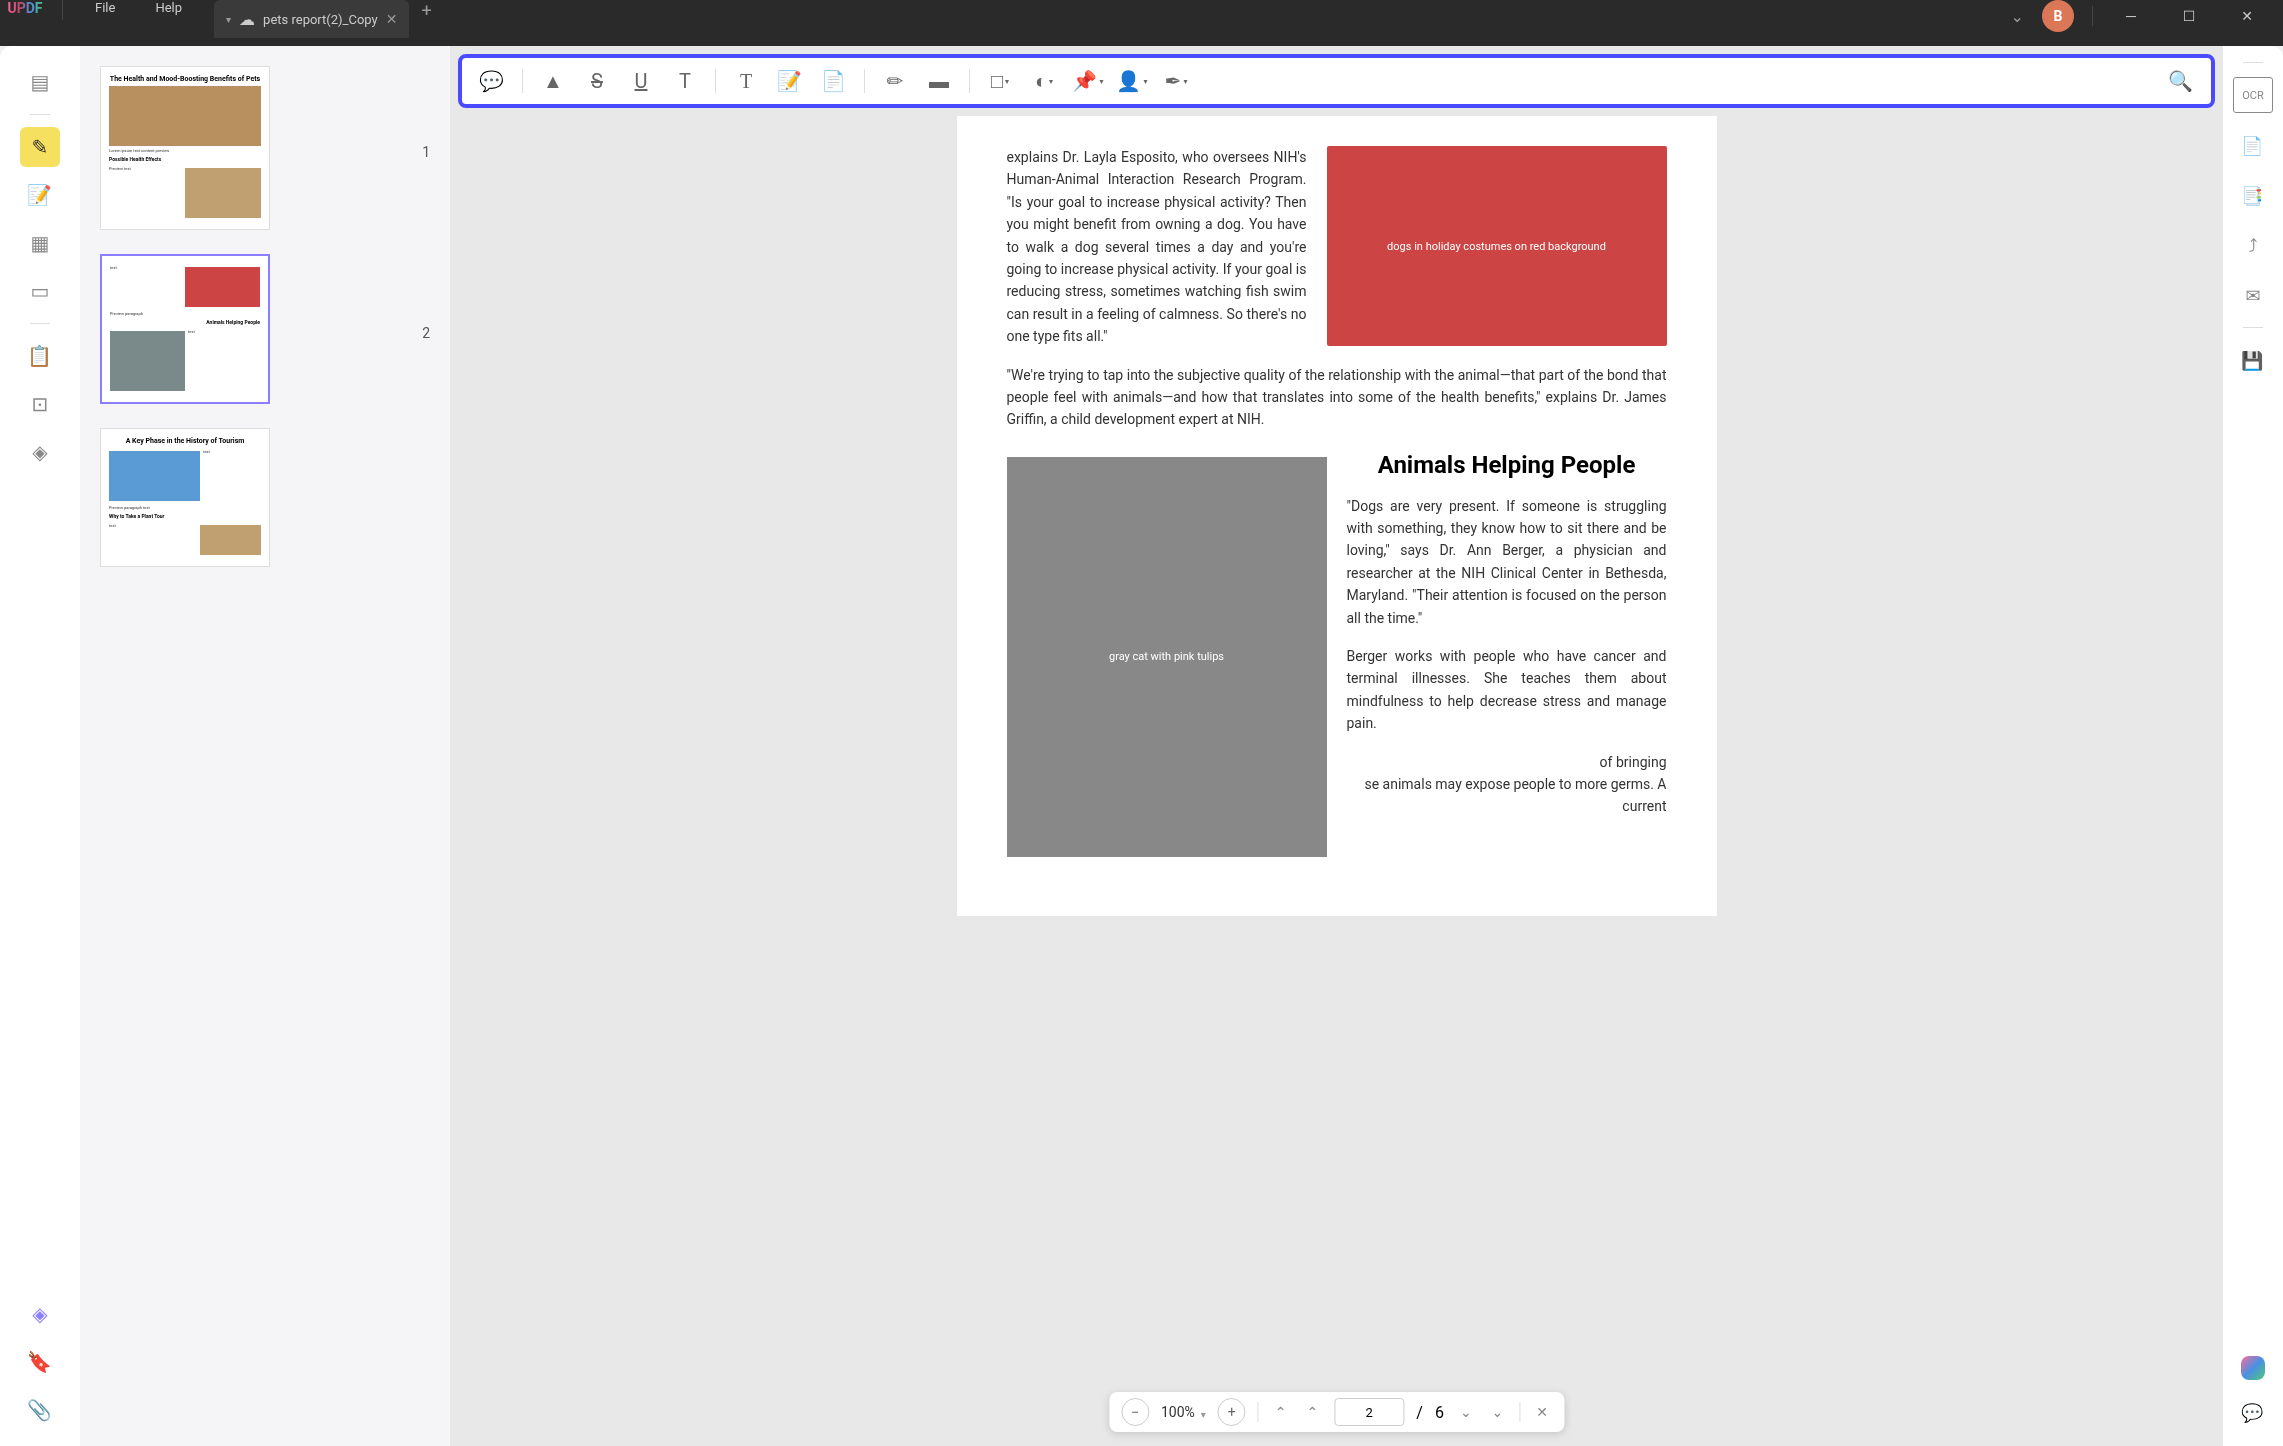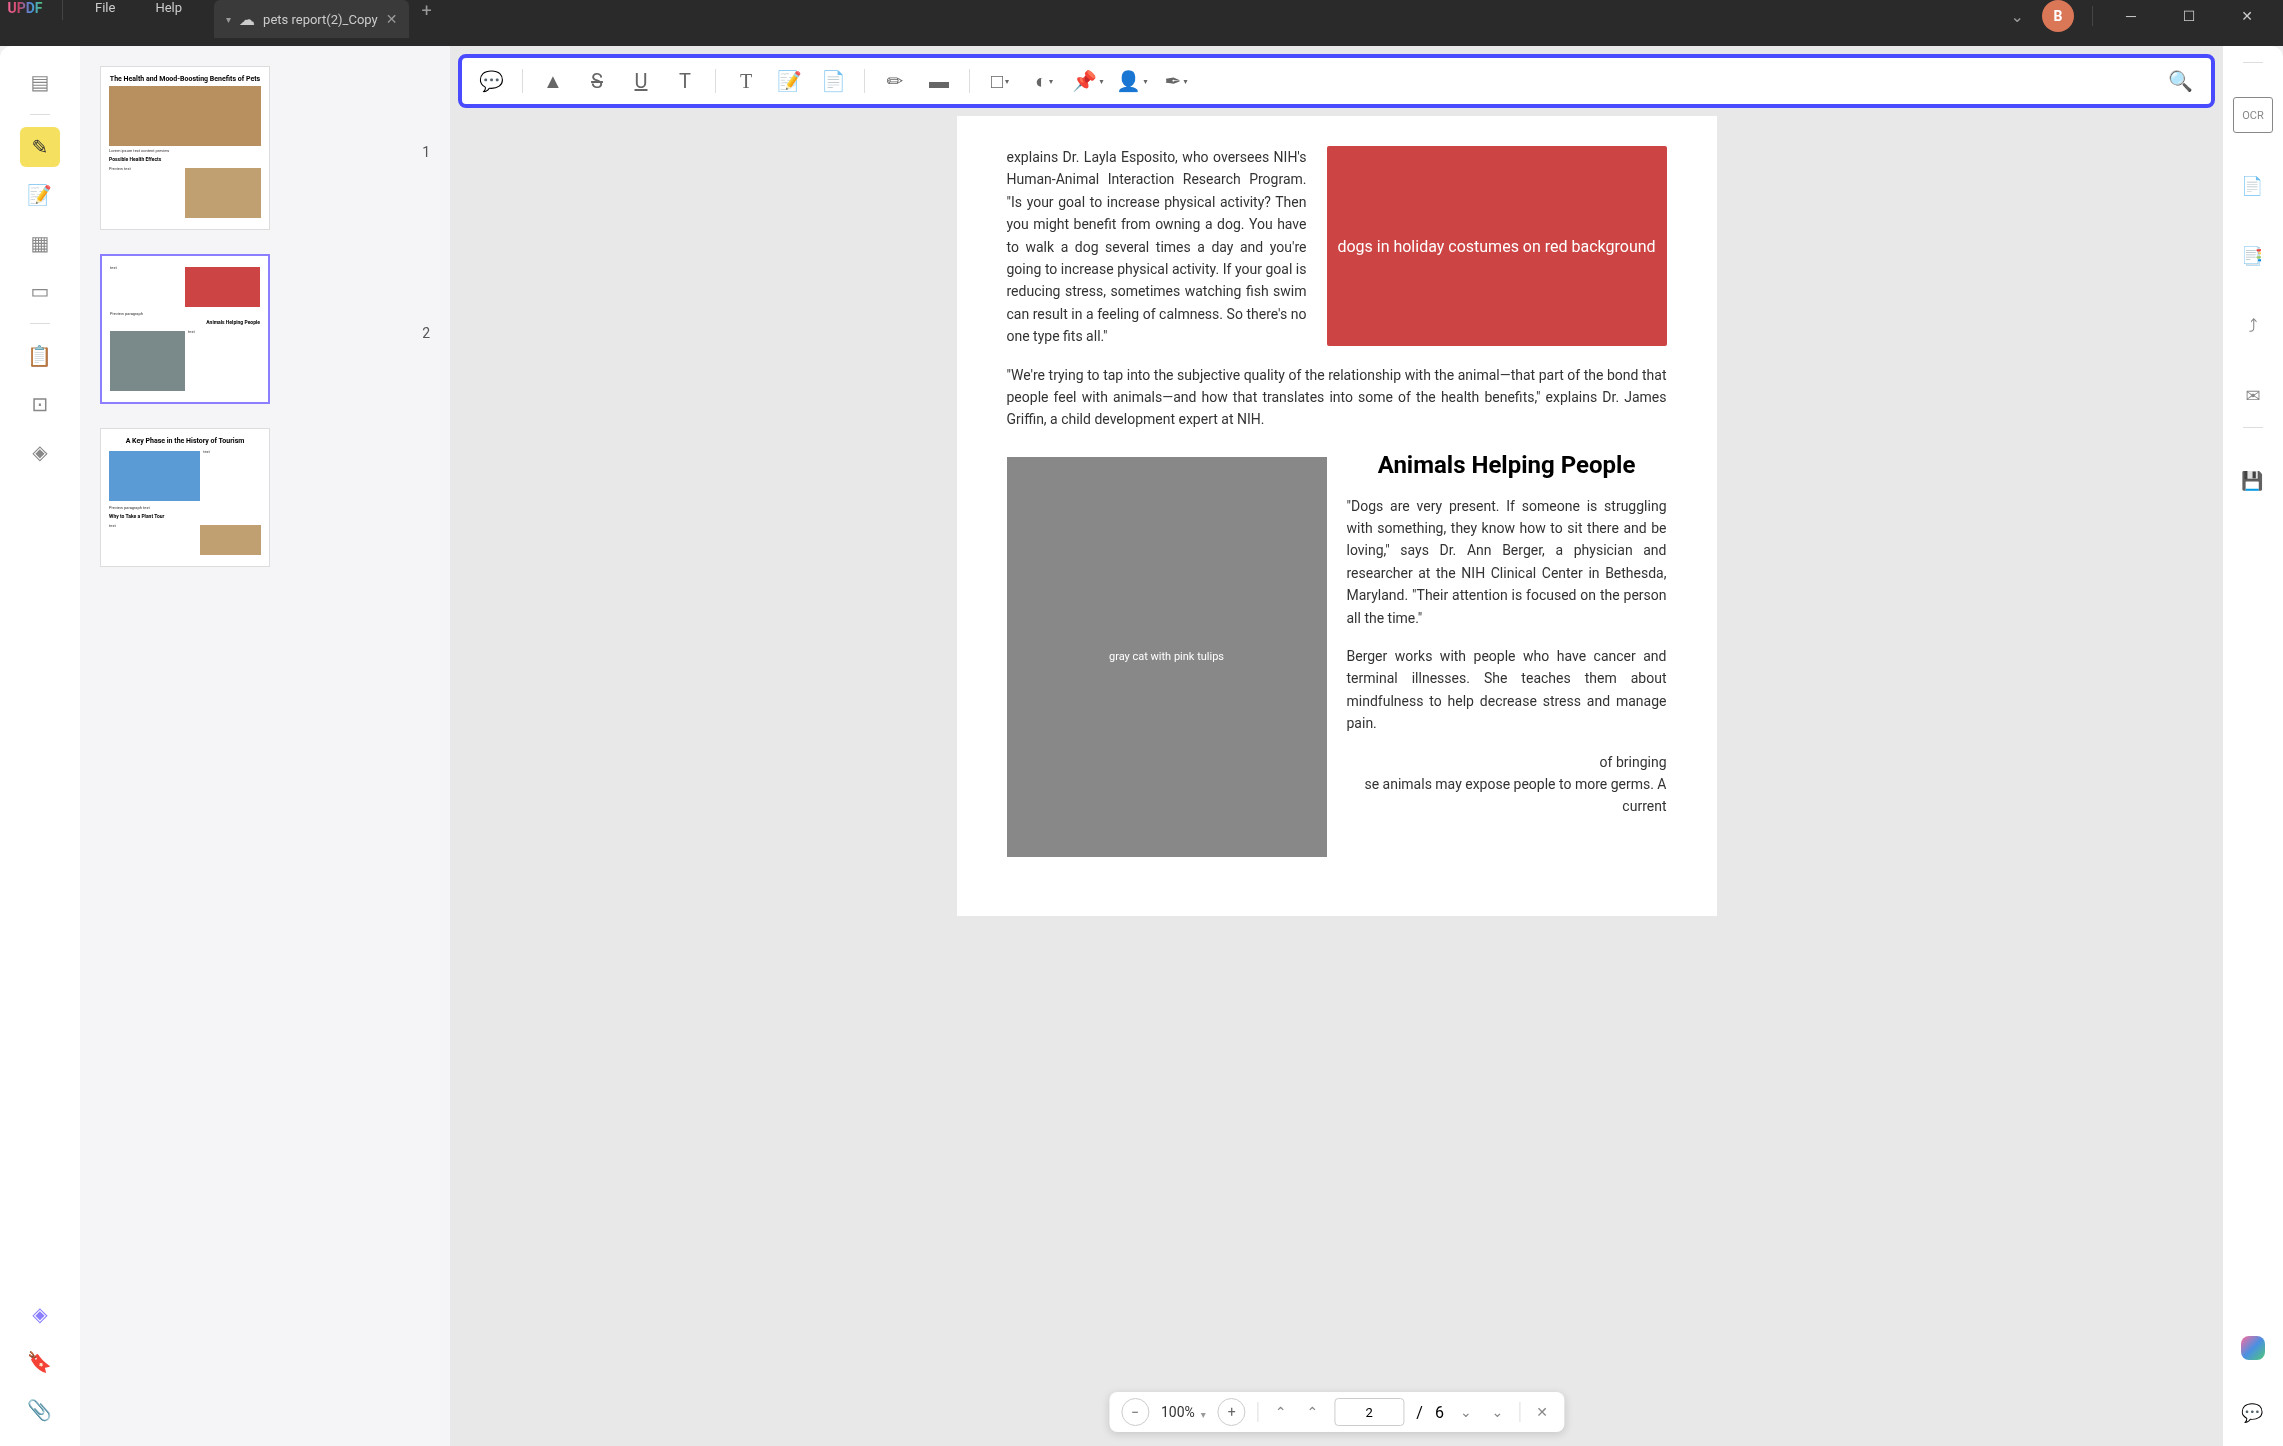--- a/index.html
+++ b/index.html
@@ -32,32 +32,32 @@
 .thumb-text { font-size: 4px; color: #333; margin: 2px 0; }
 .doc-area { flex: 1; background: #e8e8e8; display: flex; flex-direction: column; position: relative; }
 .toolbar-wrapper { padding: 8px; }
 .toolbar { height: 54px; background: white; border: 4px solid #4a4aff; border-radius: 8px; display: flex; align-items: center; padding: 0 12px; gap: 8px; }
 .tool-btn { width: 36px; height: 36px; display: flex; align-items: center; justify-content: center; color: #666; font-size: 20px; cursor: pointer; border-radius: 4px; }
 .tool-sep { width: 1px; height: 24px; background: #ddd; margin: 0 4px; }
 .tool-btn.with-arrow::after { content: "▾"; font-size: 8px; margin-left: 2px; }
 .doc-scroll { flex: 1; overflow-y: auto; padding: 0 60px; }
 .doc-page { background: white; max-width: 760px; margin: 0 auto; padding: 30px 50px; min-height: 800px; }
 .doc-text { font-size: 14px; line-height: 1.6; color: #333; text-align: justify; }
-.doc-img { background: #c44; width: 340px; height: 200px; float: right; margin-left: 20px; margin-bottom: 16px; border-radius: 2px; display: flex; align-items: center; justify-content: center; color: #fff; font-size: 16px; }
+.doc-img { background: #c44; width: 340px; height: 200px; float: right; margin-left: 20px; margin-bottom: 16px; border-radius: 2px; display: flex; align-items: center; justify-content: center; color: #fff; font-size: 11px; }
 .doc-img2 { background: #888; width: 320px; height: 400px; float: left; margin-right: 20px; margin-top: 10px; display: flex; align-items: center; justify-content: center; color: #fff; font-size: 11px; }
 .doc-heading { font-size: 24px; font-weight: bold; text-align: center; margin: 20px 0 16px; clear: right; }
 .doc-para { margin-bottom: 16px; }
 .zoom-bar { position: absolute; bottom: 14px; left: 50%; transform: translateX(-50%); background: white; border-radius: 8px; box-shadow: 0 2px 8px rgba(0,0,0,0.15); display: flex; align-items: center; padding: 6px 12px; gap: 12px; }
 .zoom-btn { width: 28px; height: 28px; display: flex; align-items: center; justify-content: center; color: #666; border-radius: 50%; border: 1px solid #ccc; cursor: pointer; font-size: 14px; }
 .zoom-text { font-size: 14px; color: #333; display: flex; align-items: flex-end; gap: 6px; }
 .zoom-sep { width: 1px; height: 20px; background: #ddd; }
 .page-input { width: 70px; height: 28px; border: 1px solid #ccc; border-radius: 4px; text-align: center; font-size: 13px; }
 .nav-btn { color: #888; font-size: 14px; cursor: pointer; padding: 0 4px; }
 .right-sidebar { width: 60px; background: #fff; display: flex; flex-direction: column; align-items: center; padding-top: 16px; gap: 14px; border-radius: 0 12px 0 0; }
-.right-icon { width: 40px; height: 36px; display: flex; align-items: center; justify-content: center; color: #888; font-size: 18px; cursor: pointer; margin-top: 20px; }
+.right-icon { width: 40px; height: 36px; display: flex; align-items: center; justify-content: center; color: #888; font-size: 18px; cursor: pointer; }
 .right-sep { width: 20px; height: 1px; background: #ddd; }
 .right-bottom { margin-top: auto; padding-bottom: 16px; display: flex; flex-direction: column; gap: 14px; align-items: center; }
 .ai-icon { width: 24px; height: 24px; border-radius: 8px; background: linear-gradient(135deg, #ff6b9d, #4a90e2, #50c878); }
 </style>
 </head>
 <body>
 
 <div class="titlebar">
   <div class="logo">
       <span class="logo-text">UPDF</span>

